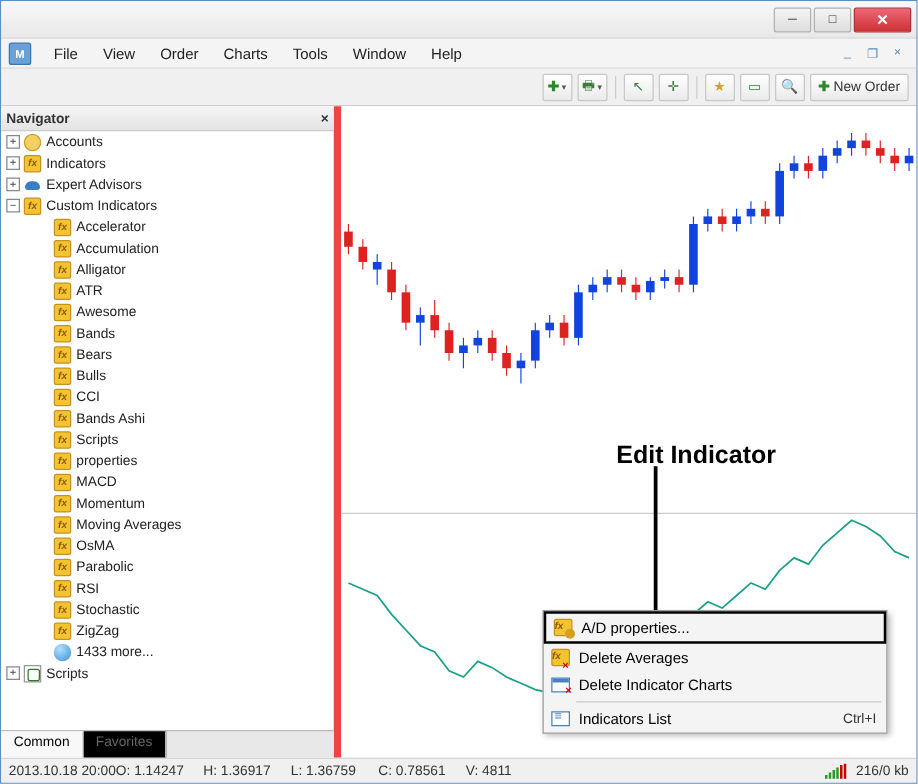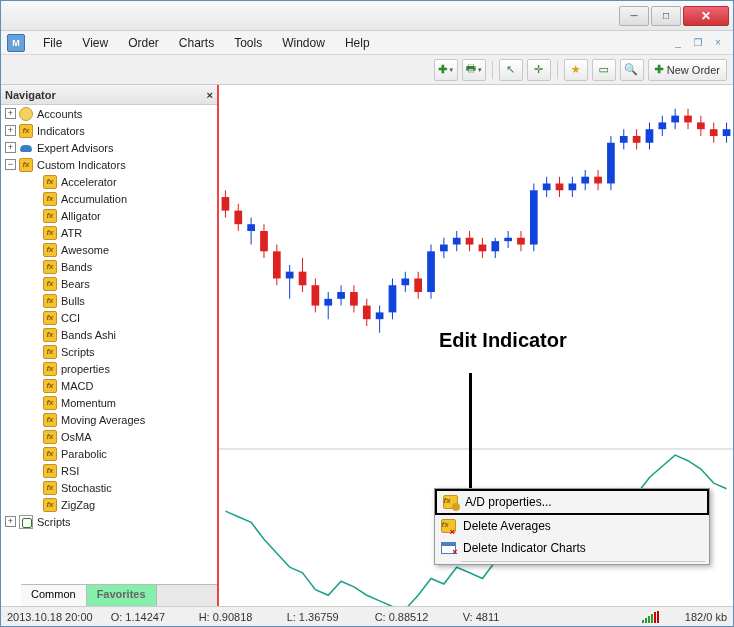--- a/index.html
+++ b/index.html
@@ -20,66 +20,66 @@
 .toolbar { height: 30px; background:#f0f0f0; border-bottom:1px solid #ccc; display:flex; justify-content:flex-end; align-items:center; padding:0 6px; gap:4px; }
 .tb-btn { width:24px; height:22px; border:1px solid #c8c8c8; background:linear-gradient(to bottom,#fff,#eaeaea); border-radius:2px; display:flex; align-items:center; justify-content:center; font-size:11px; color:#3a7a3a; }
 .tb-btn.dd::after{content:"▾"; font-size:7px; color:#555; margin-left:2px;}
 .tb-sep { width:1px; height:18px; background:#ccc; margin:0 2px; }
 .tb-new { width:auto; padding:0 6px; font-size:11px; color:#333; display:flex; align-items:center; gap:3px;}
 .tb-new .plus{color:#2a8a2a; font-weight:bold;}
 
 .mainrow { display:flex; height: calc(100% - 30px - 24px - 30px - 20px); }
 
 
-.navigator { width: 218px; border-right:2px solid #ef4444; display:flex; flex-direction:column; background:#fff; }
+.navigator { width: 272px; border-right:6px solid #ef4444; display:flex; flex-direction:column; background:#fff; }
 .nav-header { height:20px; background:linear-gradient(to bottom,#f4f4f4,#e4e4e4); border-bottom:1px solid #ccc; display:flex; align-items:center; padding:0 4px; font-size:11px; font-weight:bold; color:#333; }
 .nav-header .x { margin-left:auto; font-size:11px; color:#333; font-weight:bold; }
 .nav-tree { flex:1; overflow:auto; font-size:11px; color:#222; position:relative; }
 .nav-tree::-webkit-scrollbar{width:16px;}
 .nav-tree::-webkit-scrollbar-thumb{background:#c8c8c8; border:1px solid #aaa;}
 .nav-tree::-webkit-scrollbar-track{background:#f0f0f0;}
 .tree-item { display:flex; align-items:center; height:17px; padding-left:4px; white-space:nowrap; }
 .tree-item.subsub { padding-left:42px; }
 .expander { width:11px; height:11px; border:1px solid #888; margin-right:3px; display:flex; align-items:center; justify-content:center; font-size:9px; line-height:1; color:#444; background:#fff;}
 .fx-icon { width:14px; height:14px; background:#f4c430; border:1px solid #c89020; border-radius:2px; margin-right:4px; display:flex; align-items:center; justify-content:center; font-size:8px; color:#8a5a10; font-style:italic; font-weight:bold;}
 .acc-icon { width:14px; height:14px; background:#f4d060; border:1px solid #c0a030; border-radius:7px; margin-right:4px;}
 .hat-icon { width:14px; height:14px; margin-right:4px; position:relative;}
 .hat-icon::before{content:""; position:absolute; left:1px; top:4px; width:12px; height:7px; background:#3a7fc6; border-radius:6px 6px 3px 3px;}
 .globe-icon{width:14px; height:14px; border-radius:50%; background:radial-gradient(circle at 35% 30%, #aee0ff,#3a90d6); margin-right:4px;}
 .script-icon{width:14px; height:14px; background:#fff; border:1px solid #999; margin-right:4px; position:relative;}
 .script-icon::before{content:""; position:absolute; left:2px; top:2px; width:8px; height:8px; border:1px solid #2a7a2a; border-radius:2px;}
 
-.nav-tabs { height:22px; display:flex; border-top:1px solid #bbb; background:#e8e8e8; font-size:11px;margin-left:20px;}
+.nav-tabs { height:22px; display:flex; border-top:1px solid #bbb; background:#e8e8e8; font-size:11px;}
 .nav-tab { padding:3px 10px; border-right:1px solid #bbb; background:#f8f8f8; }
-.nav-tab.inactive{ background:#86efac; color:#666;font-weight:bold;}
+.nav-tab.inactive{ background:#000000; color:#666;}
 
 
 .chartarea { flex:1; position:relative; background:#fff; overflow:hidden; }
 .chart-canvas{ position:absolute; inset:0; }
-.annot { position:absolute; left:220px; top:244px; font-size:20px; font-weight:bold; color:#000;text-align:right; }
+.annot { position:absolute; left:220px; top:268px; font-size:20px; font-weight:bold; color:#000;text-align:right; }
 .annot-line { position:absolute; left:250px; top:288px; width:3px; height:180px; background:#000; }
 
 
 .ctxmenu { position:absolute; left:434px; top:488px; width:276px; background:#f4f4f4; border:1px solid #9a9a9a; box-shadow:2px 2px 5px rgba(0,0,0,0.3); font-size:12px; }
 .ctxitem { display:flex; align-items:center; height:22px; padding:0 8px 0 4px; }
 .ctxitem.hglt { border:2px solid #000; height:26px; }
 .ctxitem .icn { width:18px; height:16px; margin-right:6px; display:flex; align-items:center; justify-content:center; font-size:11px;}
 .ctxitem .shortcut{ margin-left:auto; color:#333; font-size:11px;}
 .ctx-sep{ height:1px; background:#c8c8c8; margin:2px 4px 2px 26px;}
 .icn-fx{ background:#f4c430; border:1px solid #c89020; border-radius:2px; font-size:8px; color:#8a5a10; font-style:italic; font-weight:bold; width:15px; height:14px; position:relative;}
 .icn-fx .gear{position:absolute; right:-3px; bottom:-3px; width:8px; height:8px; border-radius:50%; background:#d4a020;}
 .icn-fx .xr{position:absolute; right:-3px; bottom:-3px; width:8px; height:8px; color:#c00; font-size:9px; font-weight:bold;}
 .icn-win{ width:15px; height:12px; border:1px solid #4a80c0; background:#fff; position:relative;}
 .icn-win::before{content:""; position:absolute; left:0; top:0; right:0; height:3px; background:#4a80c0;}
 .icn-win .xr{position:absolute; right:-3px; bottom:-4px; color:#c00; font-size:9px; font-weight:bold;}
 .icn-list{width:15px; height:12px; border:1px solid #4a80c0; background:#fff; position:relative;}
 .icn-list::before{content:"≡"; position:absolute; left:2px; top:-2px; color:#4a80c0; font-size:10px;}
 
 
-.statusbar { height:20px; background:#f0f0f0; border-top:1px solid #ccc; display:flex; align-items:center; font-size:11px; color:#333; padding:0 6px; gap:18px;}
+.statusbar { height:20px; background:#f0f0f0; border-top:1px solid #ccc; display:flex; align-items:center; font-size:11px; color:#333; padding:0 6px; }
 .statusbar .cell{ min-width:70px;}
 .conn-bars{ display:flex; align-items:flex-end; gap:1px; height:12px; margin-left:auto;}
 .conn-bars span{ width:2px; background:#2a9a2a;}
 .conn-bars span:nth-child(1){height:3px;} .conn-bars span:nth-child(2){height:5px;}
 .conn-bars span:nth-child(3){height:7px;} .conn-bars span:nth-child(4){height:9px;}
 .conn-bars span:nth-child(5){height:11px; background:#c00;} .conn-bars span:nth-child(6){height:12px; background:#c00;}
 </style>
 </head>
 <body>
 
@@ -238,20 +238,24 @@
               <span>RSI</span>
             </div>
             <div class="tree-item subsub">
               <span class="fx-icon">fx</span>
               <span>Stochastic</span>
             </div>
             <div class="tree-item subsub">
               <span class="fx-icon">fx</span>
               <span>ZigZag</span>
             </div>
+          </div>
+        <div class="tree-item subsub">
+            <span class="globe-icon"></span>
+            <span>1433 more...</span>
           </div>
         <div class="tree-item">
             <span class="expander">+</span>
             <span class="script-icon"></span>
             <span>Scripts</span>
           </div>
       </div>
       <div class="nav-tabs">
         <div class="nav-tab">Common</div>
         <div class="nav-tab inactive">Favorites</div>
@@ -345,33 +349,33 @@
         </svg>
       <div class="annot">Edit Indicator</div>
       <div class="annot-line"></div>
     </div>
 
   </div>
 
   <div class="statusbar">
     <div class="cell">2013.10.18 20:00</div>
     <div class="cell">O: 1.14247</div>
-    <div class="cell">H: 0.90818</div>
+    <div class="cell">H: 1.36917</div>
     <div class="cell">L: 1.36759</div>
-    <div class="cell">C: 0.88512</div>
+    <div class="cell">C: 0.78561</div>
     <div class="cell">V: 4811</div>
     <div class="conn-bars">
         <span></span>
         <span></span>
         <span></span>
         <span></span>
         <span></span>
         <span></span>
       </div>
-    <div class="cell" style="min-width:auto;margin-left:8px;">182/0 kb</div>
+    <div class="cell" style="min-width:auto;margin-left:8px;">216/0 kb</div>
   </div>
 
 </div>
 
 <div class="ctxmenu">
   <div class="ctxitem hglt">
     <span class="icn">
         <span class="icn-fx">fx<span class="gear"></span></span>
       </span>
     <span>A/D properties...</span>
@@ -384,13 +388,20 @@
   </div>
   <div class="ctxitem">
     <span class="icn">
         <span class="icn-win">
           <span class="xr">×</span>
         </span>
       </span>
     <span>Delete Indicator Charts</span>
   </div>
   <div class="ctx-sep"></div>
+  <div class="ctxitem">
+    <span class="icn">
+        <span class="icn-list"></span>
+      </span>
+    <span>Indicators List</span>
+    <span class="shortcut">Ctrl+I</span>
+  </div>
 </div>
 
 </body></html>

